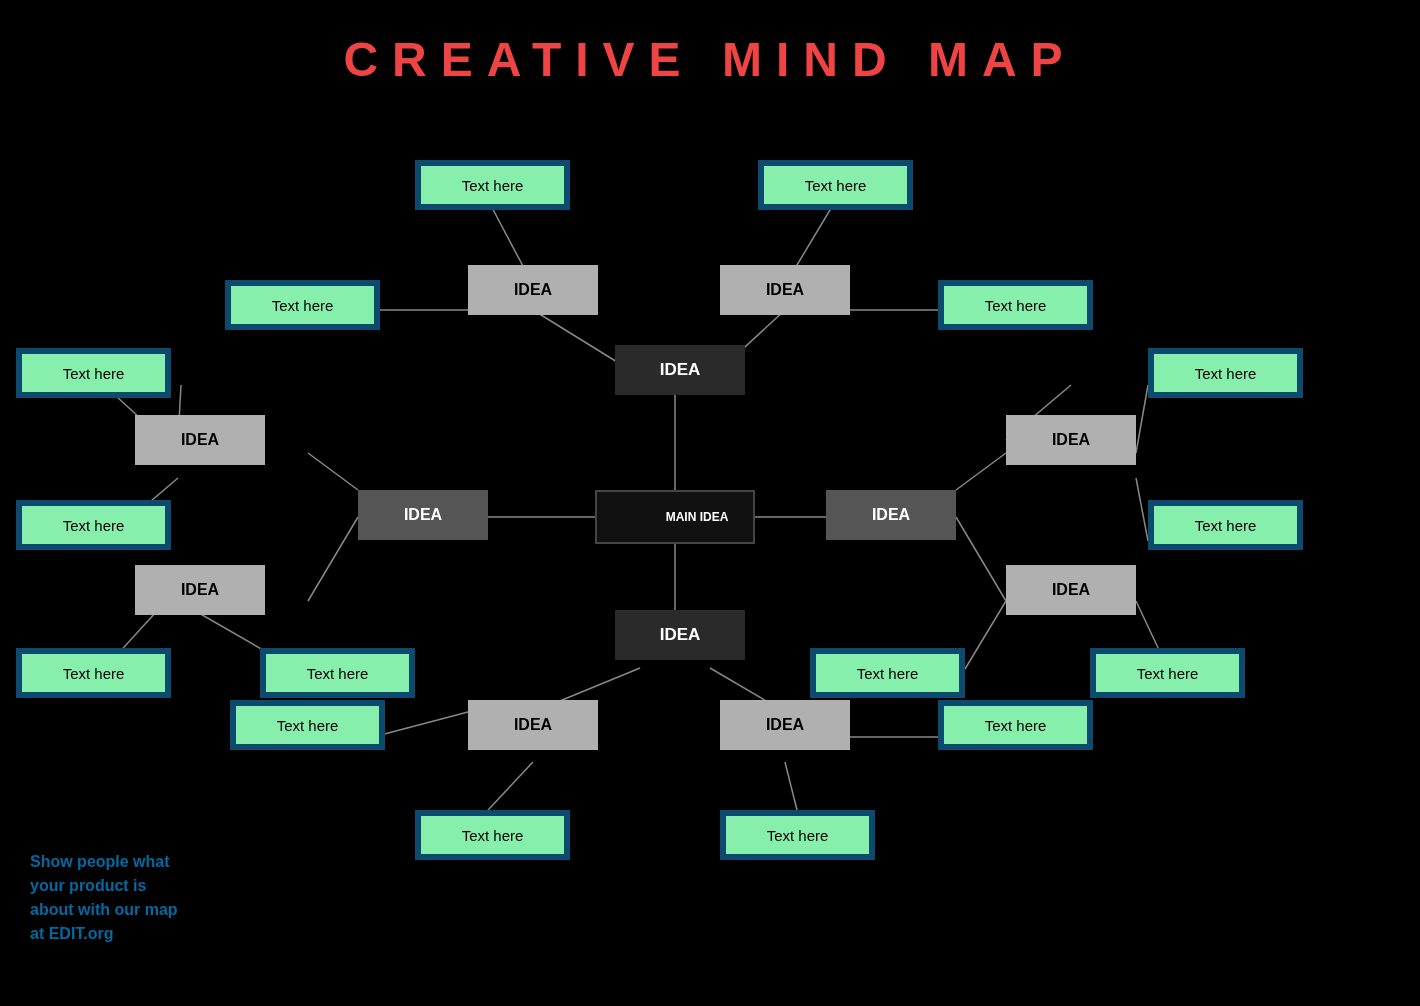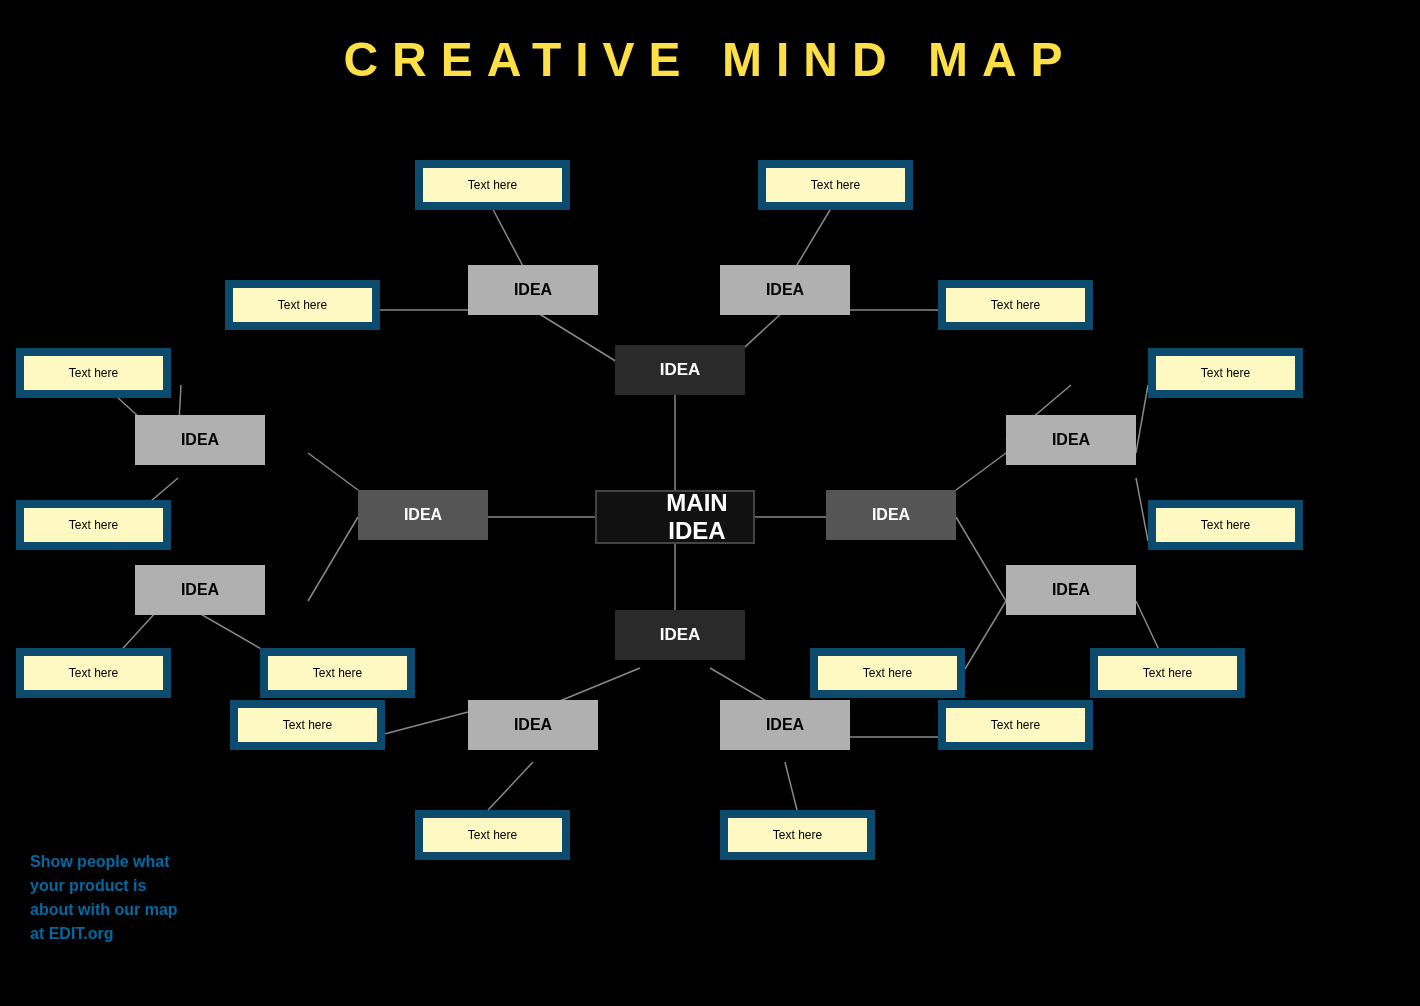--- a/index.html
+++ b/index.html
@@ -6,21 +6,21 @@
     body {
       background: #000;
       width: 1420px;
       height: 1006px;
       overflow: hidden;
       font-family: Arial, sans-serif;
       position: relative;
     }
     h1.title {
       text-align: center;
-      color: #fde047;
+      color: #ef4444;
       font-size: 48px;
       letter-spacing: 14px;
       font-weight: 700;
       padding-top: 32px;
     }
     .mind-map-container {
       position: absolute;
       top: 0; left: 0;
       width: 1420px;
       height: 1006px;
@@ -36,24 +36,24 @@
       position: absolute;
       display: flex;
       align-items: center;
       justify-content: center;
       font-weight: bold;
       font-size: 15px;
       text-align: center;
     }
     
     .node-white {
-      background: #fef9c3;
+      background: #86efac;
       color: #000;
-      border: 8px solid #0c4a6e;
-      font-size: 12px;
+      border: 6px solid #0c4a6e;
+      font-size: 15px;
       font-weight: normal;
     }
     
     .node-lightgray {
       background: #b0b0b0;
       color: #000;
       font-size: 16px;
       font-weight: bold;
     }
     
@@ -67,21 +67,21 @@
     .node-darkgray {
       background: #2a2a2a;
       color: #fff;
       font-size: 17px;
       font-weight: bold;
     }
     
     .node-main {
       background: #111;
       color: #fff;
-      font-size: 24px;
+      font-size: 12px;
       font-weight: bold;
       border: 2px solid #444;
       padding-left: 44px;
     }
     .footer-text {
       position: absolute;
       bottom: 60px;
       left: 30px;
       color: #0369a1;
       font-size: 16px;

